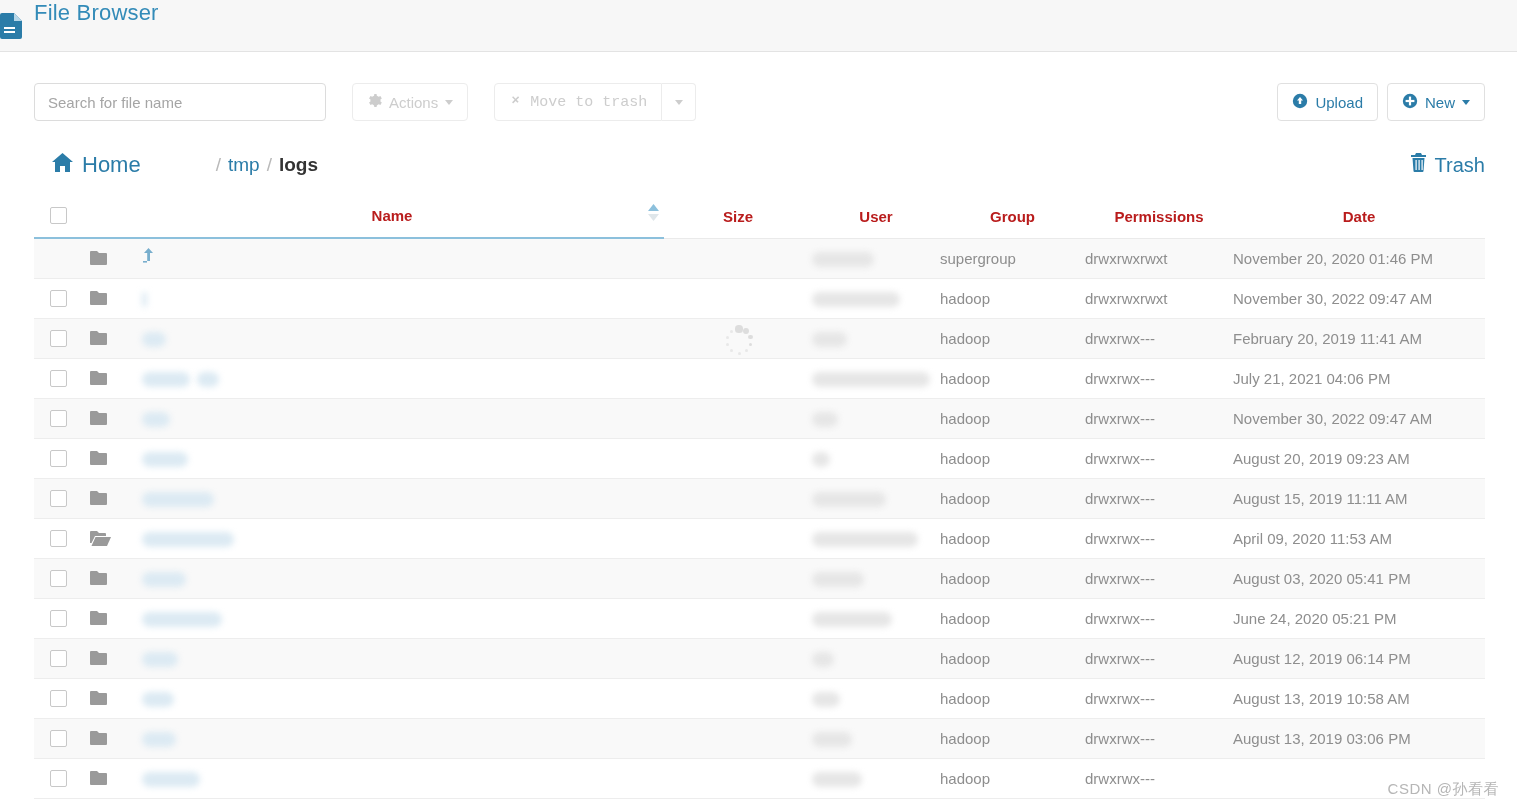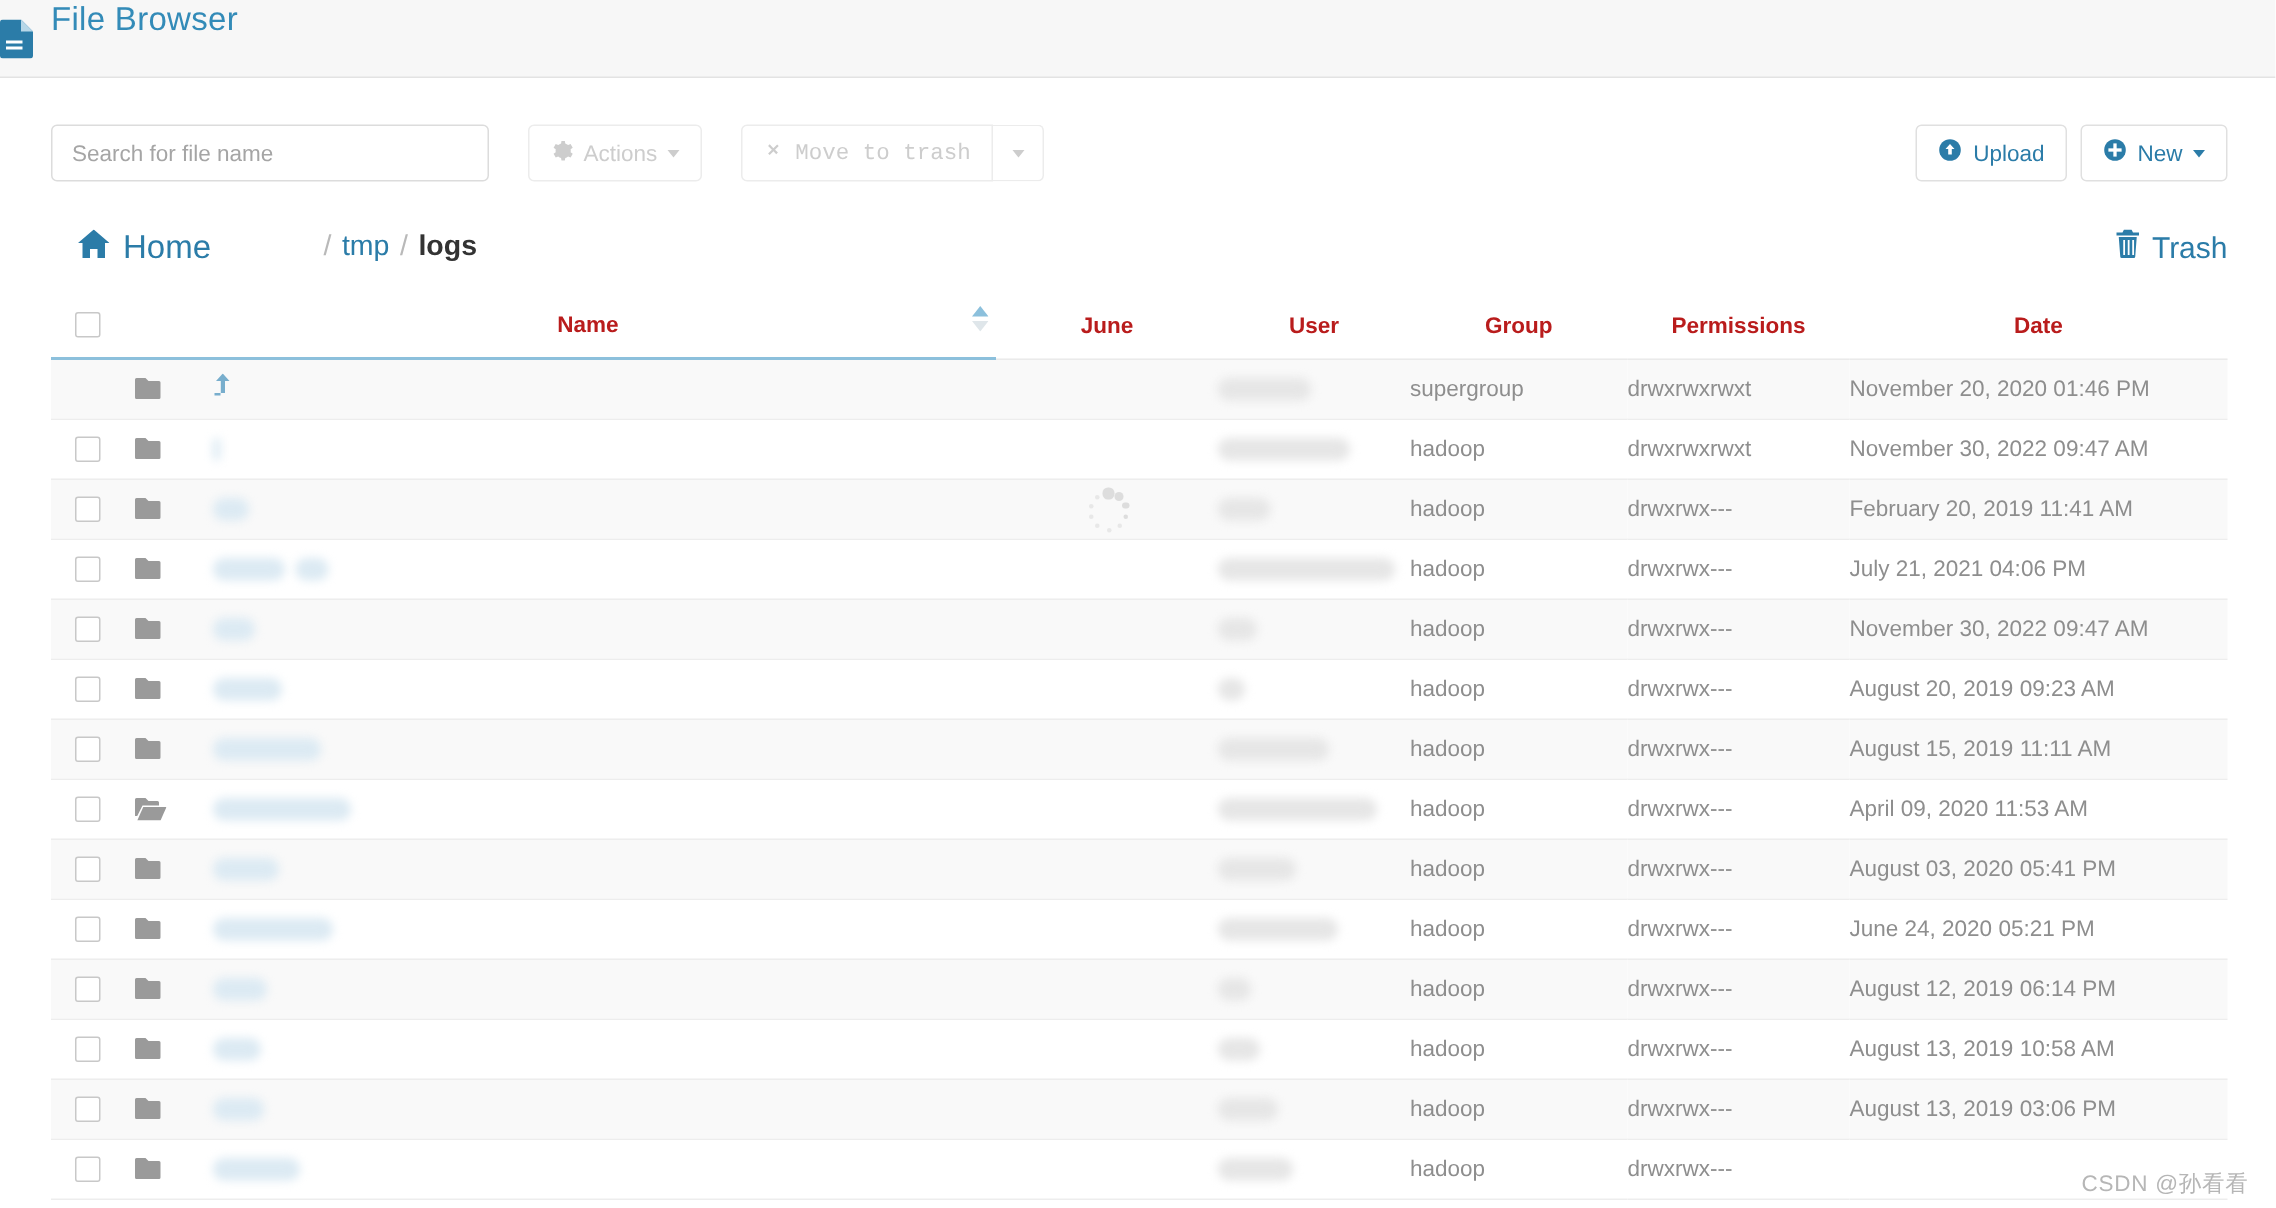--- a/index.html
+++ b/index.html
@@ -301,21 +301,21 @@
         <th class="sorted"></th>
         <th class="sorted">Name</th>
         <th class="sorted">
           <span class="sort-arrows">
             <svg width="11" height="17" viewBox="0 0 11 17">
               <path d="M5.5 0 11 7H0z" fill="#8cc0dc"></path>
               <path d="M5.5 17 0 10h11z" fill="#dfe6ea"></path>
             </svg>
           </span>
         </th>
-        <th>June</th>
+        <th>Size</th>
         <th>User</th>
         <th>Group</th>
         <th>Permissions</th>
         <th>Date</th>
       </tr>
     </thead>
     <tbody id="tbody">
         <tr>
           <td></td>
           <td><span class="folder-icon"><svg width="19" height="16" viewBox="0 0 19 16" fill="#9a9a9a">

